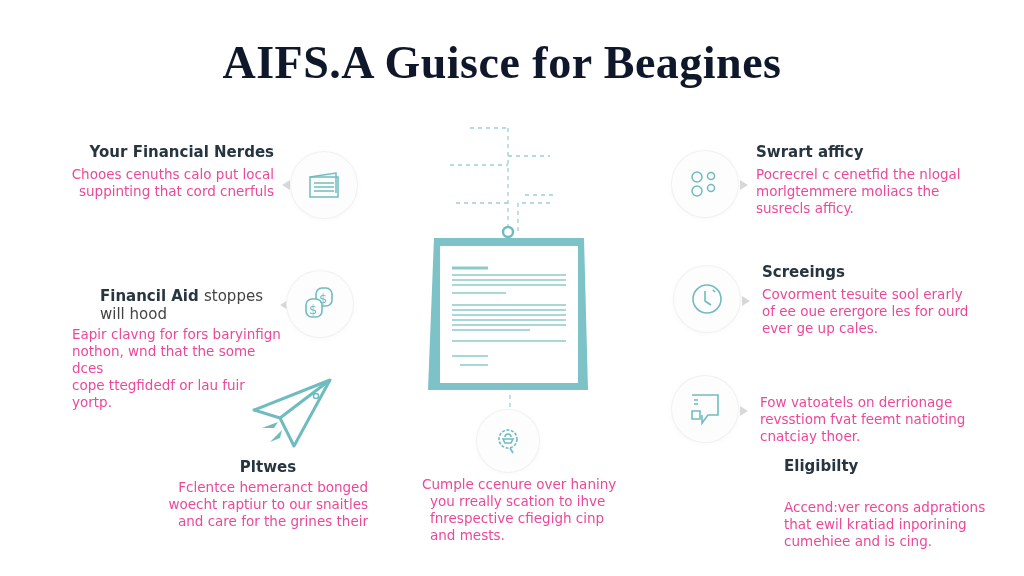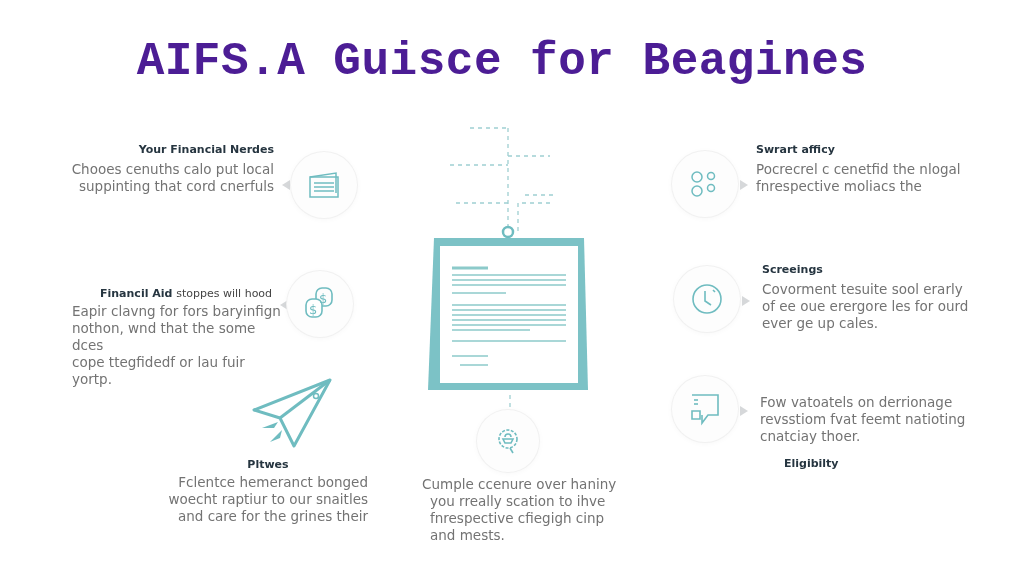--- a/index.html
+++ b/index.html
@@ -1,23 +1,23 @@
 <!DOCTYPE html>
 <html><head>
 <meta charset="utf-8">
 <style>
   html,body{margin:0;padding:0;}
   body{width:1024px;height:576px;background:#ffffff;position:relative;overflow:hidden;
        font-family:"Liberation Sans","DejaVu Sans",sans-serif;color:#3a3f44;}
   .title{position:absolute;left:0;top:36px;width:1004px;text-align:center;font-size:46px;font-weight:bold;
-         color:#4c1d95;letter-spacing:0.5px;font-family:Liberation Mono, monospace;}
+         color:#0f172a;letter-spacing:0.5px;font-family:Liberation Serif, serif;}
   .block{position:absolute;}
-  .heading{font-weight:bold;font-size:11px;color:#263540;font-family:"DejaVu Sans",sans-serif;margin-bottom:5px;}
+  .heading{font-weight:bold;font-size:15px;color:#263540;font-family:"DejaVu Sans",sans-serif;margin-bottom:5px;}
   .heading .rest{font-weight:normal;color:#444;}
-  .body{font-size:13.5px;line-height:17px;color:#737373;font-family:"DejaVu Sans",sans-serif;}
+  .body{font-size:13.5px;line-height:17px;color:#ec4899;font-family:"DejaVu Sans",sans-serif;}
   .circle{position:absolute;width:66px;height:66px;border-radius:50%;background:#fdfdfd;
           box-shadow:0 0 0 1px #f1f1f1, 0 1px 6px rgba(0,0,0,0.04);display:flex;align-items:center;justify-content:center;}
   .arrow-l{position:absolute;width:0;height:0;border-top:5px solid transparent;border-bottom:5px solid transparent;border-right:8px solid #d6d8da;}
   .arrow-r{position:absolute;width:0;height:0;border-top:5px solid transparent;border-bottom:5px solid transparent;border-left:8px solid #d6d8da;}
   .right{text-align:left;}
   .left{text-align:right;}
   .center{text-align:center;}
 </style>
 </head>
 <body>
@@ -143,21 +143,22 @@
       <circle cx="7" cy="22" r="5"></circle>
         <circle cx="21" cy="19" r="3.5"></circle>
     </g>
   </svg>
 </div>
 <div class="arrow-r" style="left:740px;top:180px;"></div>
 <div class="block right" style="left:756px;top:143px;width:240px;">
   <div class="heading">Swrart afficy</div>
   <div class="body">
     <div>Pocrecrel c cenetfid the nlogal</div>
-    <div>fnrespective moliacs the</div>
+    <div>morlgtemmere moliacs the</div>
+    <div>susrecls afficy.</div>
   </div>
 </div>
 
 <div class="circle" style="left:674px;top:266px;">
   <svg width="34" height="34" viewBox="0 0 34 34">
     <g fill="none" stroke="#6fbcc0" stroke-width="1.6">
       <circle cx="17" cy="17" r="14"></circle>
       <path d="M15 9 L15 19 L21 23"></path>
       <path d="M23 8 l2 2"></path>
     </g>
@@ -187,13 +188,18 @@
 <div class="block right" style="left:760px;top:377px;width:240px;margin-top:17px;">
   <div class="body">
     <div>Fow vatoatels on derrionage</div>
     <div>revsstiom fvat feemt natioting</div>
     <div>cnatciay thoer.</div>
   </div>
 </div>
 
 <div class="block right" style="left:784px;top:457px;width:220px;">
   <div class="heading" style="margin-bottom:24px;">Eligibilty</div>
+  <div class="body">
+    <div>Accend:ver recons adprations</div>
+    <div>that ewil kratiad inporining</div>
+    <div>cumehiee and is cing.</div>
+  </div>
 </div>
 
 </body></html>

